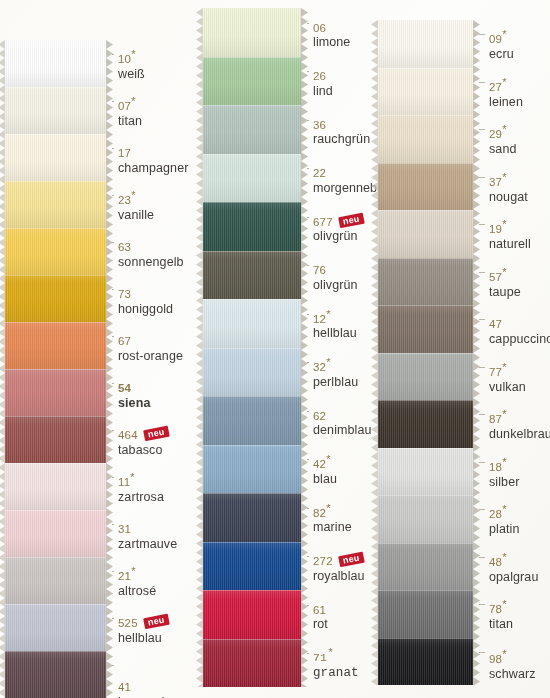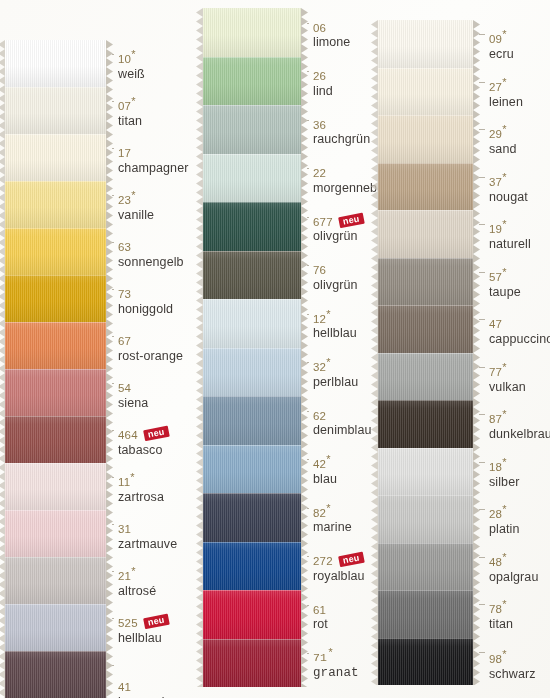--- a/index.html
+++ b/index.html
@@ -219,21 +219,21 @@
     <div class="tick" style="left: 112px; top: 618.1px; width: 2px;"></div>
     <div class="tick" style="left: 112px; top: 665.1px; width: 2px;"></div>
     <div class="labels" style="left: 118px; top: 0px;">
       <div class="label" style="top: 50.34px;"><span class="code">10<span class="star">*</span></span><span class="name">weiß</span></div>
       <div class="label" style="top: 97.34px;"><span class="code">07<span class="star">*</span></span><span class="name">titan</span></div>
       <div class="label" style="top: 144.34px;"><span class="code">17</span><span class="name">champagner</span></div>
       <div class="label" style="top: 191.34px;"><span class="code">23<span class="star">*</span></span><span class="name">vanille</span></div>
       <div class="label" style="top: 238.34px;"><span class="code">63</span><span class="name">sonnengelb</span></div>
       <div class="label" style="top: 285.34px;"><span class="code">73</span><span class="name">honiggold</span></div>
       <div class="label" style="top: 332.34px;"><span class="code">67</span><span class="name">rost-orange</span></div>
-      <div class="label" style="top: 379.34px;"><span class="code">54</span><span class="name">siena</span></div>
+      <div class="label" style="top: 379.34px; font-weight: bold;"><span class="code">54</span><span class="name">siena</span></div>
       <div class="label" style="top: 426.34px;"><span class="code">464</span><span class="neu" style="background: rgb(194, 24, 44);">neu</span><span class="name">tabasco</span></div>
       <div class="label" style="top: 473.34px;"><span class="code">11<span class="star">*</span></span><span class="name">zartrosa</span></div>
       <div class="label" style="top: 520.34px;"><span class="code">31</span><span class="name">zartmauve</span></div>
       <div class="label" style="top: 567.34px;"><span class="code">21<span class="star">*</span></span><span class="name">altrosé</span></div>
       <div class="label" style="top: 614.34px;"><span class="code">525</span><span class="neu" style="background: rgb(194, 24, 44);">neu</span><span class="name">hellblau</span></div>
       <div class="label" style="top: 678px;"><span class="code">41</span><span class="name">burgund</span></div>
     </div>
     <div class="stack" style="left: 203px; top: 8px; width: 98px;">
       <div class="swatch" title="06 limone" style="height: 48.5px; background: rgb(238, 243, 214);">
         <div class="fabric"></div>

